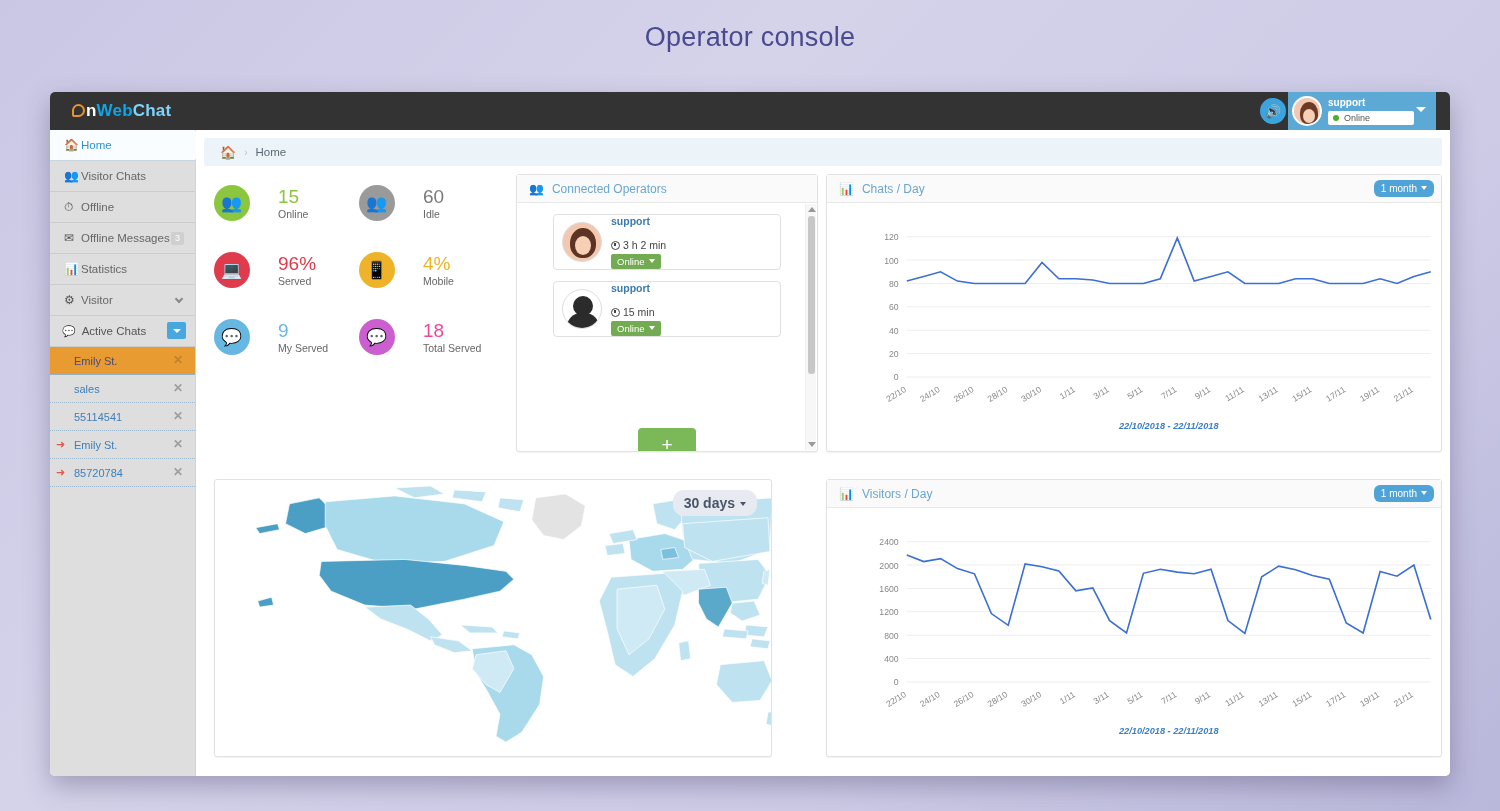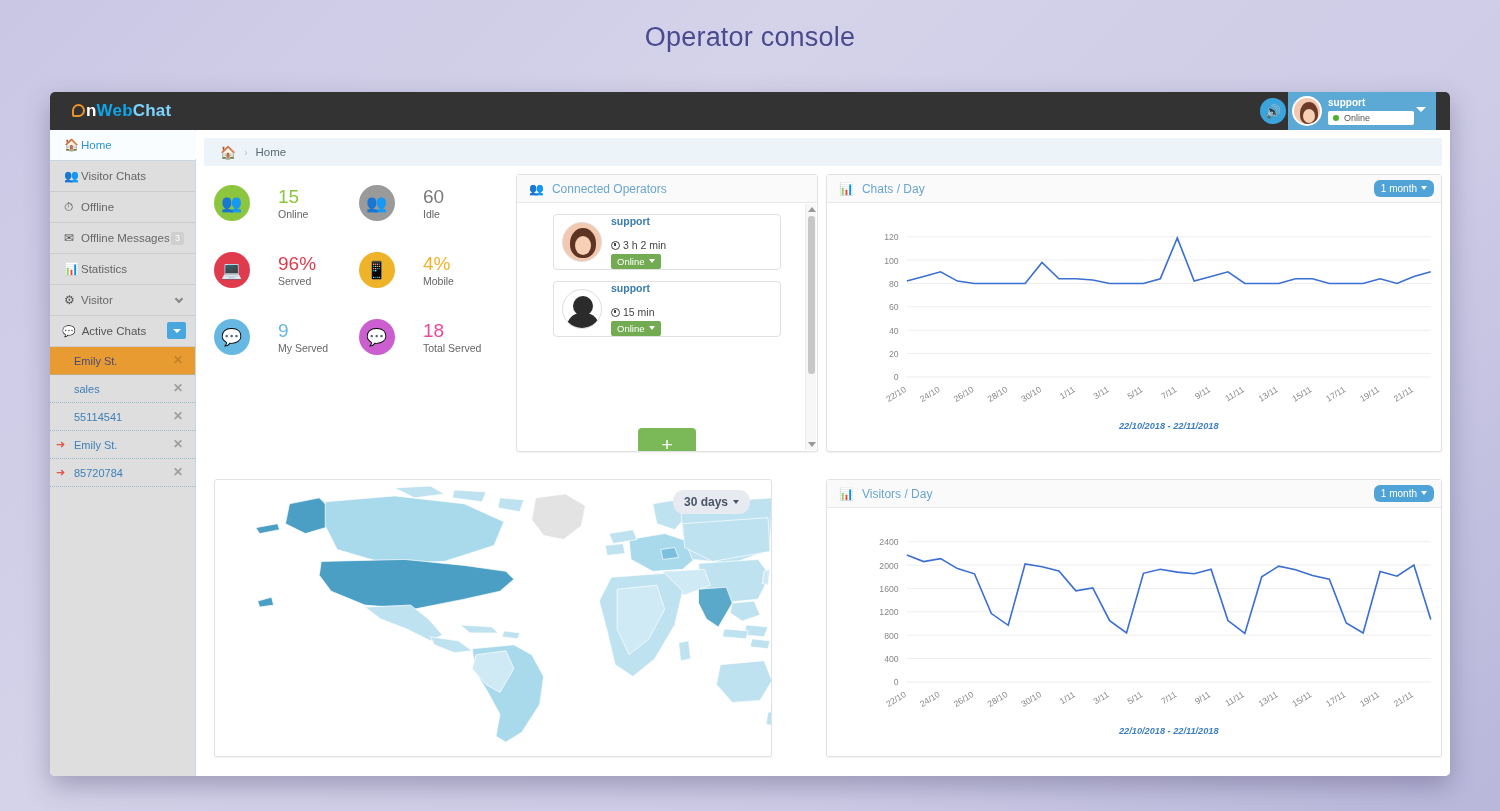--- a/index.html
+++ b/index.html
@@ -181,21 +181,21 @@
   #chats-panel{left:622px;top:0;right:0;height:278px;}
   #visitors-panel{left:622px;top:305px;right:0;height:278px;}
   #map-panel{left:10px;top:305px;width:558px;height:278px;}
   .chartwrap{position:absolute;left:0;top:28px;right:0;bottom:0;}
   svg.chart{display:block;width:100%;height:100%;}
   .ticklab{font-size:8.5px;fill:#888;font-family:"Liberation Sans",sans-serif;}
   .grid{stroke:#eee;stroke-width:1;}
   .series{fill:none;stroke:#3b6fd4;stroke-width:1.6;}
   .daterange{font-size:9px;fill:#3b7fc4;font-style:italic;font-weight:bold;font-family:"Liberation Sans",sans-serif;}
   .mapbtn{
-    position:absolute;right:21px;top:10px;background:#e7eaf0;color:#4a5568;font-size:12px;
+    position:absolute;right:14px;top:10px;background:#e7eaf0;color:#4a5568;font-size:14px;
     padding:5px 11px;border-radius:11px;cursor:pointer;font-weight:bold;
   }
   .mapbtn .cr{display:inline-block;margin-left:5px;width:0;height:0;border-left:3px solid transparent;border-right:3px solid transparent;border-top:4px solid #4a5568;vertical-align:2px;}
   .mapsvg{position:absolute;left:0;top:0;width:100%;height:100%;}
 </style>
 </head>
 <body>
 
 <div class="page-title">Operator console</div>
 

